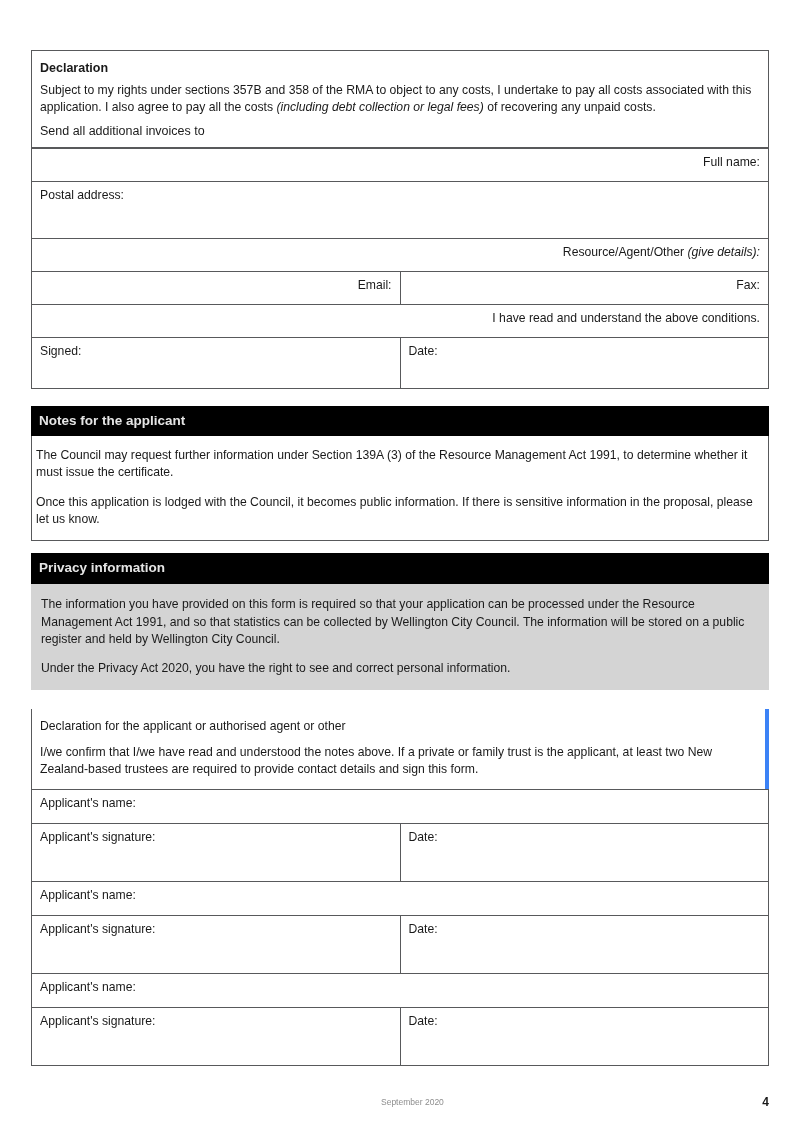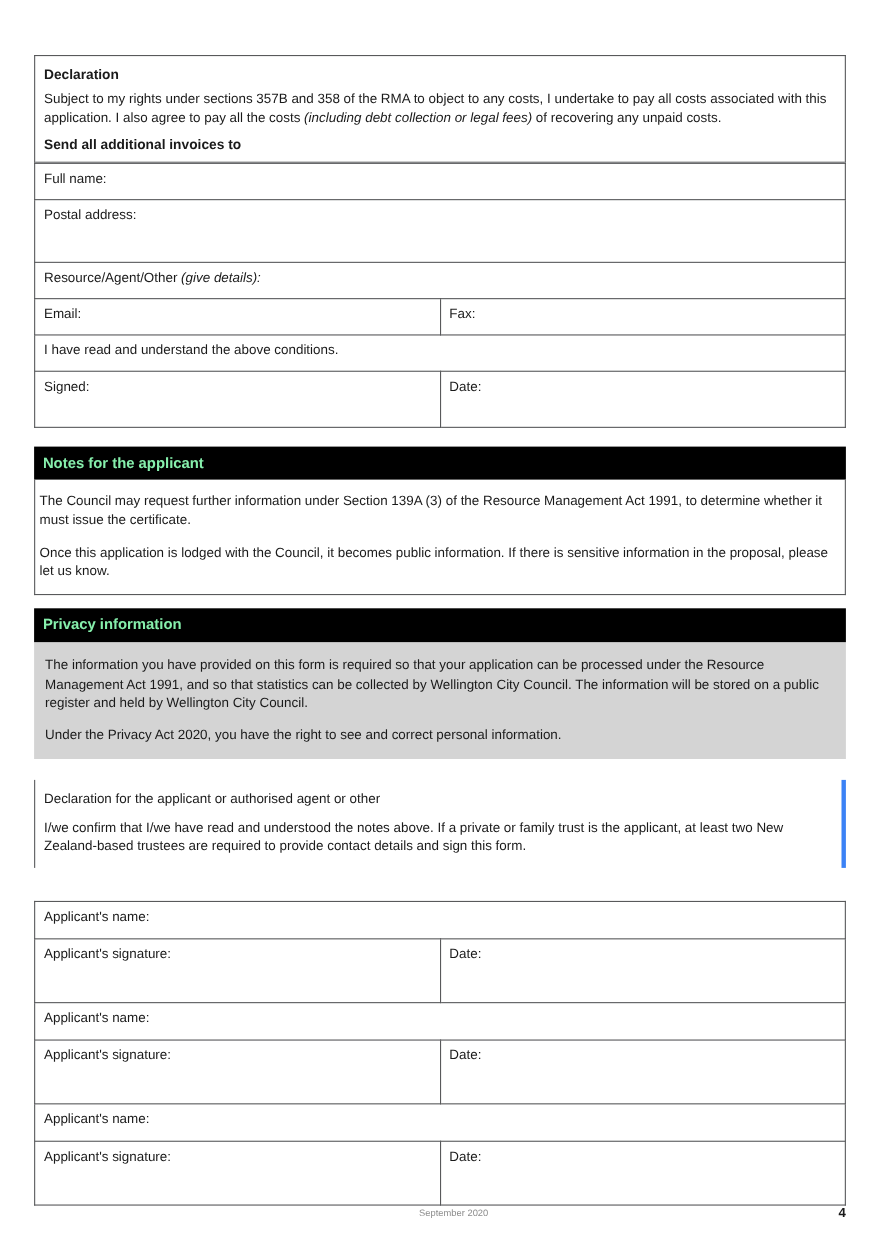--- a/index.html
+++ b/index.html
@@ -26,21 +26,21 @@
 
   
   .box {
     border: 1px solid #58595b;
     box-sizing: border-box;
     background: #ffffff;
   }
 
   .section-header {
     background: #000000;
-    color: #86efac;
+    color: #e5e5e5;
     font-weight: bold;
     font-size: 13.5px;
     line-height: 1;
     padding: 8px 8px 9px 8px;
     box-sizing: border-box;
   }
 
   
   .decl-intro {
     padding: 10px 8px 9px 8px;
@@ -51,38 +51,38 @@
     font-size: 12.5px;
     margin-bottom: 7px;
   }
   .decl-body {
     font-size: 12.2px;
     line-height: 1.42;
     margin-bottom: 7px;
   }
   .decl-body .it { font-style: italic; }
   .decl-send {
-    font-weight: bold;
+    font-weight: normal;
     font-size: 12.5px;
   }
 
   
   .ftable {
     width: 100%;
     border-collapse: collapse;
     table-layout: fixed;
   }
   .ftable td {
     border: 1px solid #58595b;
     font-size: 12.2px;
     padding: 6px 8px 6px 8px;
     vertical-align: top;
     background: #ffffff;
   }
-  .r-sm  { height: 20px; }
+  .r-sm  { height: 20px; text-align: right; }
   .r-md  { height: 44px; }
   .r-lg  { height: 38px; }
   td .it { font-style: italic; }
 
   
   .notes-body {
     border: 1px solid #58595b;
     border-top: none;
     padding: 11px 9px 12px 4px;
     box-sizing: border-box;
@@ -118,21 +118,20 @@
     margin: 0 0 9px 0;
     font-size: 12.2px;
     line-height: 1.42;
   }
   .sig-intro p:last-child { margin-bottom: 0; }
 
   .stable {
     width: 100%;
     border-collapse: collapse;
     table-layout: fixed;
-    margin-top: 30px;
   }
   .stable td {
     border: 1px solid #58595b;
     font-size: 12.2px;
     padding: 6px 8px 6px 8px;
     vertical-align: top;
     background: #ffffff;
   }
   .sig-name-row { height: 21px; }
   .sig-sign-row { height: 45px; }

